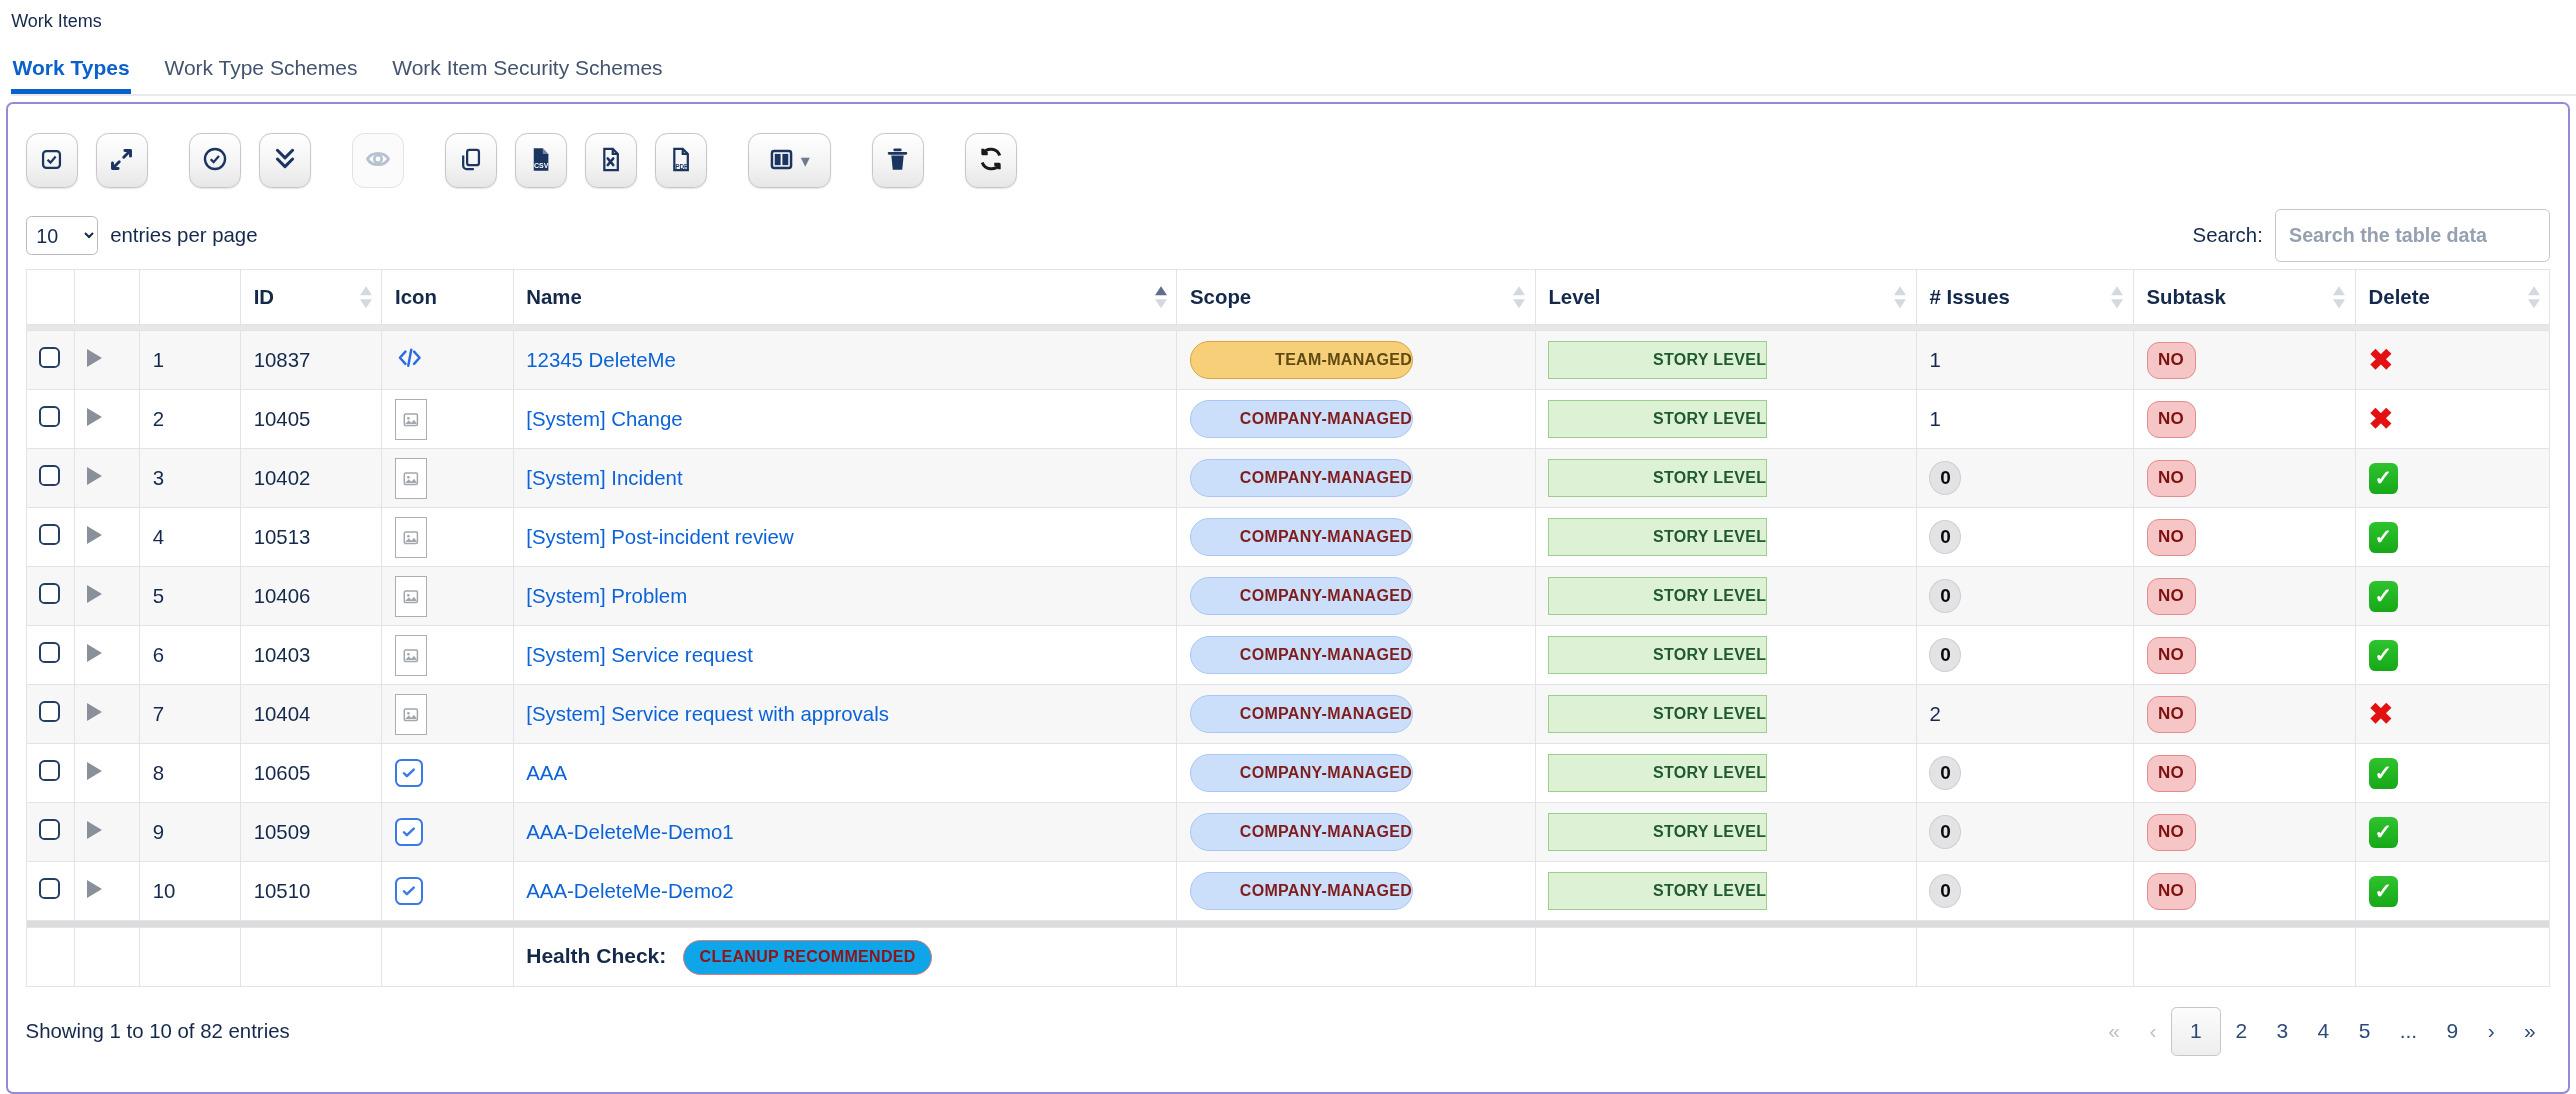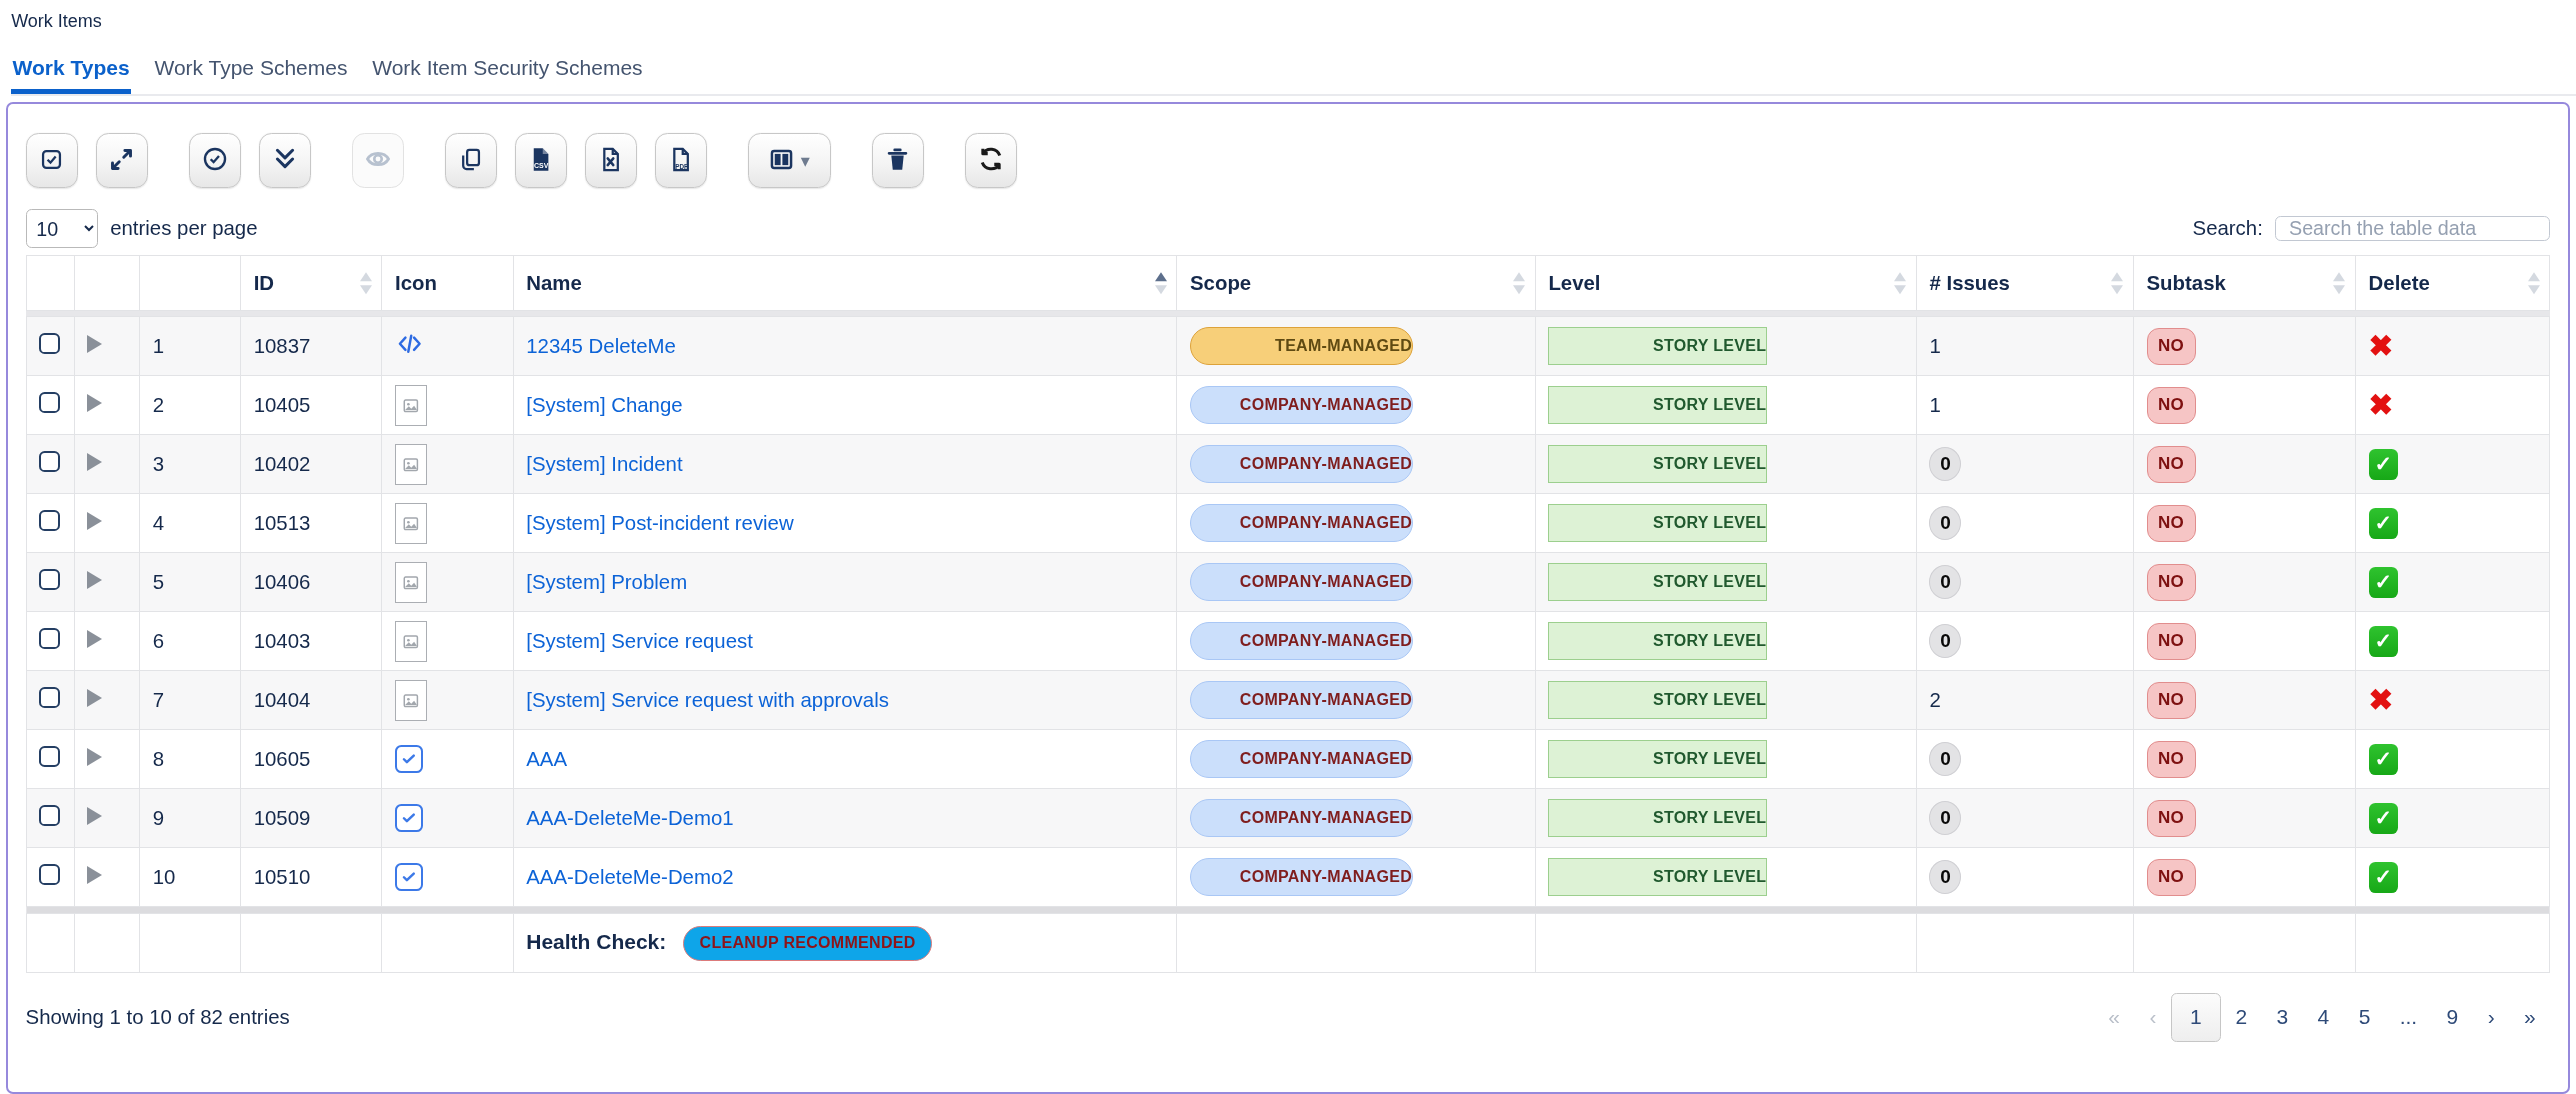--- a/index.html
+++ b/index.html
@@ -3,43 +3,43 @@
 <meta charset="utf-8">
 <style>
   :root{
     --navy:#15294B; --muted:#44546F; --accent:#0B61CB; --link:#0C63D7;
     --panel-border:#9689DC; --grid:#E2E3E6; --stripe:#F7F7F8;
   }
   *{box-sizing:border-box;}
   body{margin:0;width:2576px;height:1095px;background:#fff;overflow:hidden;
        font-family:"Liberation Sans", sans-serif;color:var(--navy);}
   .page-title{font-size:18px;font-weight:normal;margin:11.2px 0 0 11.2px;color:var(--navy);}
-  .tabs{display:flex;gap:22px;margin:19.7px 0 0 11.2px;border-bottom:2.1px solid #E9EAEE;}
+  .tabs{display:flex;gap:32px;margin:19.7px 0 0 11.2px;border-bottom:2.1px solid #E9EAEE;}
   .tab{font-size:21px;padding:4.2px 1.4px 14px;color:var(--muted);cursor:pointer;}
   .tab.active{color:var(--accent);box-shadow:inset 0 -4.9px 0 var(--accent);font-weight:bold;}
   .panel{margin:5.6px 5.6px 0;height:992px;border:2.1px solid var(--panel-border);
          border-radius:7px;padding:29.5px 18px 0;}
   
   .toolbar{display:flex;align-items:center;}
   .tb-btn{width:52px;height:55px;border-radius:12.6px;border:1.4px solid #C7C7C7;
           background:linear-gradient(180deg,#FFFFFF 0%,#F4F4F4 55%,#E7E7E7 100%);
           display:flex;align-items:center;justify-content:center;margin-right:18px;
           color:#1B3560;cursor:pointer;box-shadow:0 0.7px 1.4px rgba(0,0,0,.10);padding:0;}
   .tb-btn.group-end{margin-right:41px;}
   .tb-btn.wide{width:83px;gap:5.6px;}
   .tb-btn.disabled{background:#FBFBFB;border-color:#E2E2E2;color:#B7C1CF;box-shadow:none;cursor:default;}
   .tb-btn .caret{font-size:18px;color:#6E7B8F;}
   .tb-btn[data-name="refresh-button"]{color:#1A1A1A;}
   
   .controls{display:flex;justify-content:space-between;align-items:center;margin-top:21px;}
   .left-controls,.right-controls{display:flex;align-items:center;gap:12.6px;font-size:20.4px;}
   select.page-size{width:72px;height:39px;font-size:19.7px;border:1.4px solid #B9B9B9;border-radius:5.6px;
           padding:0 5.6px;color:var(--navy);background:#fff;}
-  input.search{width:275px;height:25px;border:1.4px solid #C2C8D2;border-radius:5.6px;font-size:19.7px;
-          padding:0 12.6px;color:var(--navy);}
+  input.search{width:275px;height:53px;border:1.4px solid #C2C8D2;border-radius:5.6px;font-size:19.7px;
+          padding:0 12.6px;color:var(--navy);font-weight:bold;}
   input.search::placeholder{color:#95A0B1;}
   
   table{width:100%;border-collapse:collapse;margin-top:7px;font-size:20.4px;}
   th,td{border:0.7px solid var(--grid);}
   th{text-align:left;padding:14px 12.6px;font-weight:bold;color:var(--navy);position:relative;height:55px;}
   .sort{position:absolute;right:9.8px;top:50%;transform:translateY(-50%);display:flex;flex-direction:column;gap:3.5px;}
   .sort i{display:block;width:0;height:0;border-left:6.3px solid transparent;border-right:6.3px solid transparent;}
   .sort .up{border-bottom:9px solid #D4D9E0;}
   .sort .down{border-top:9px solid #D4D9E0;}
   .sort .up.on{border-bottom-color:#5D6F8C;}

